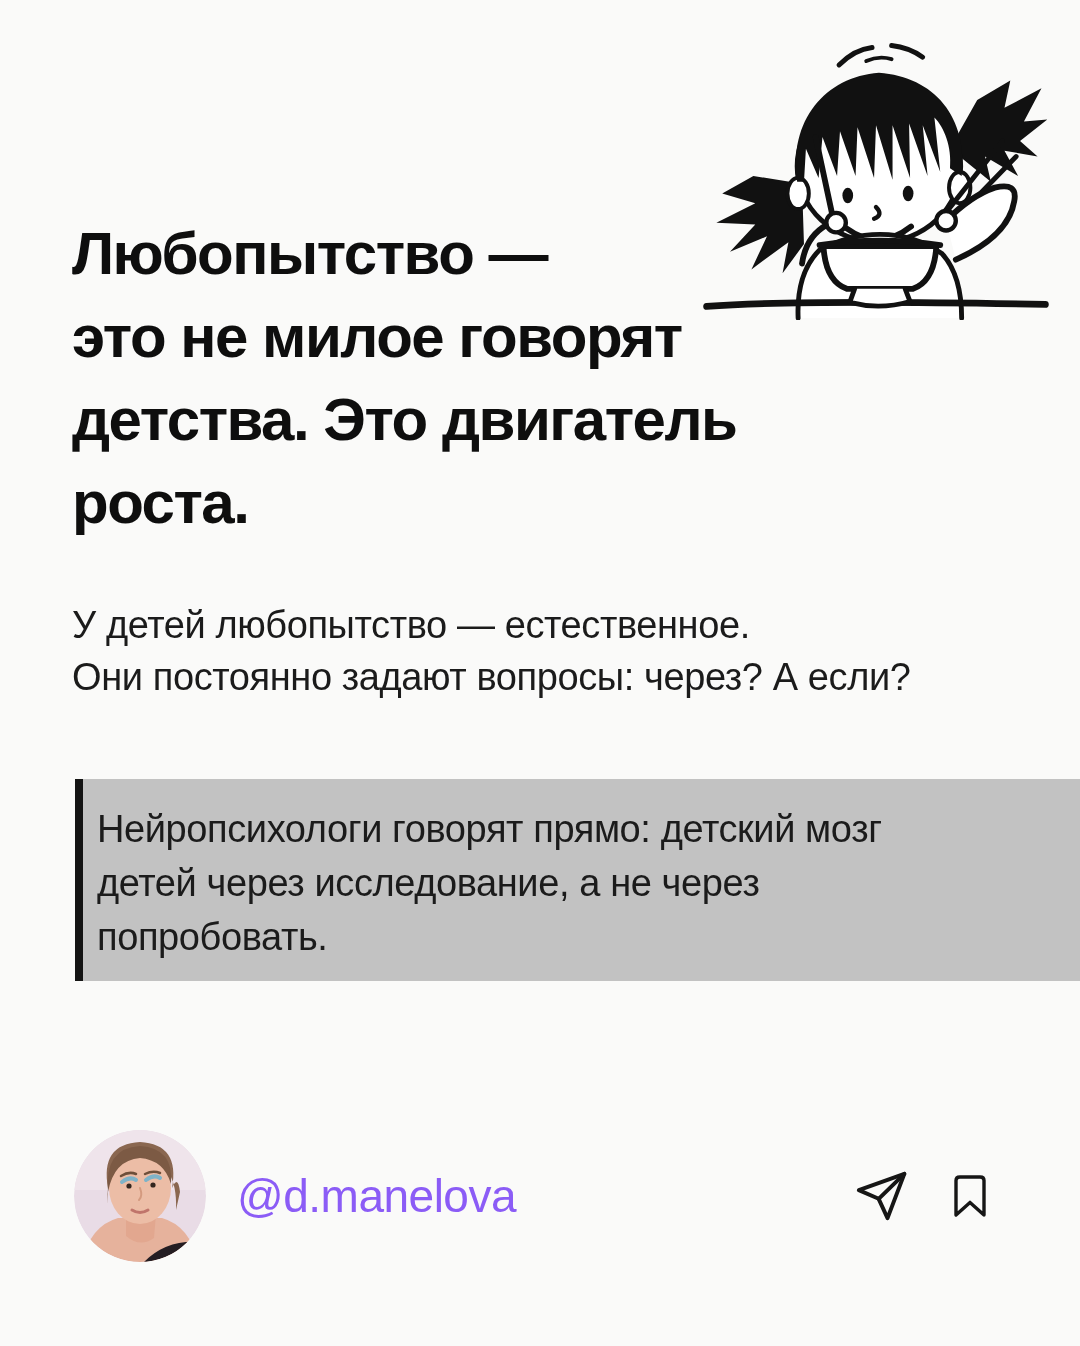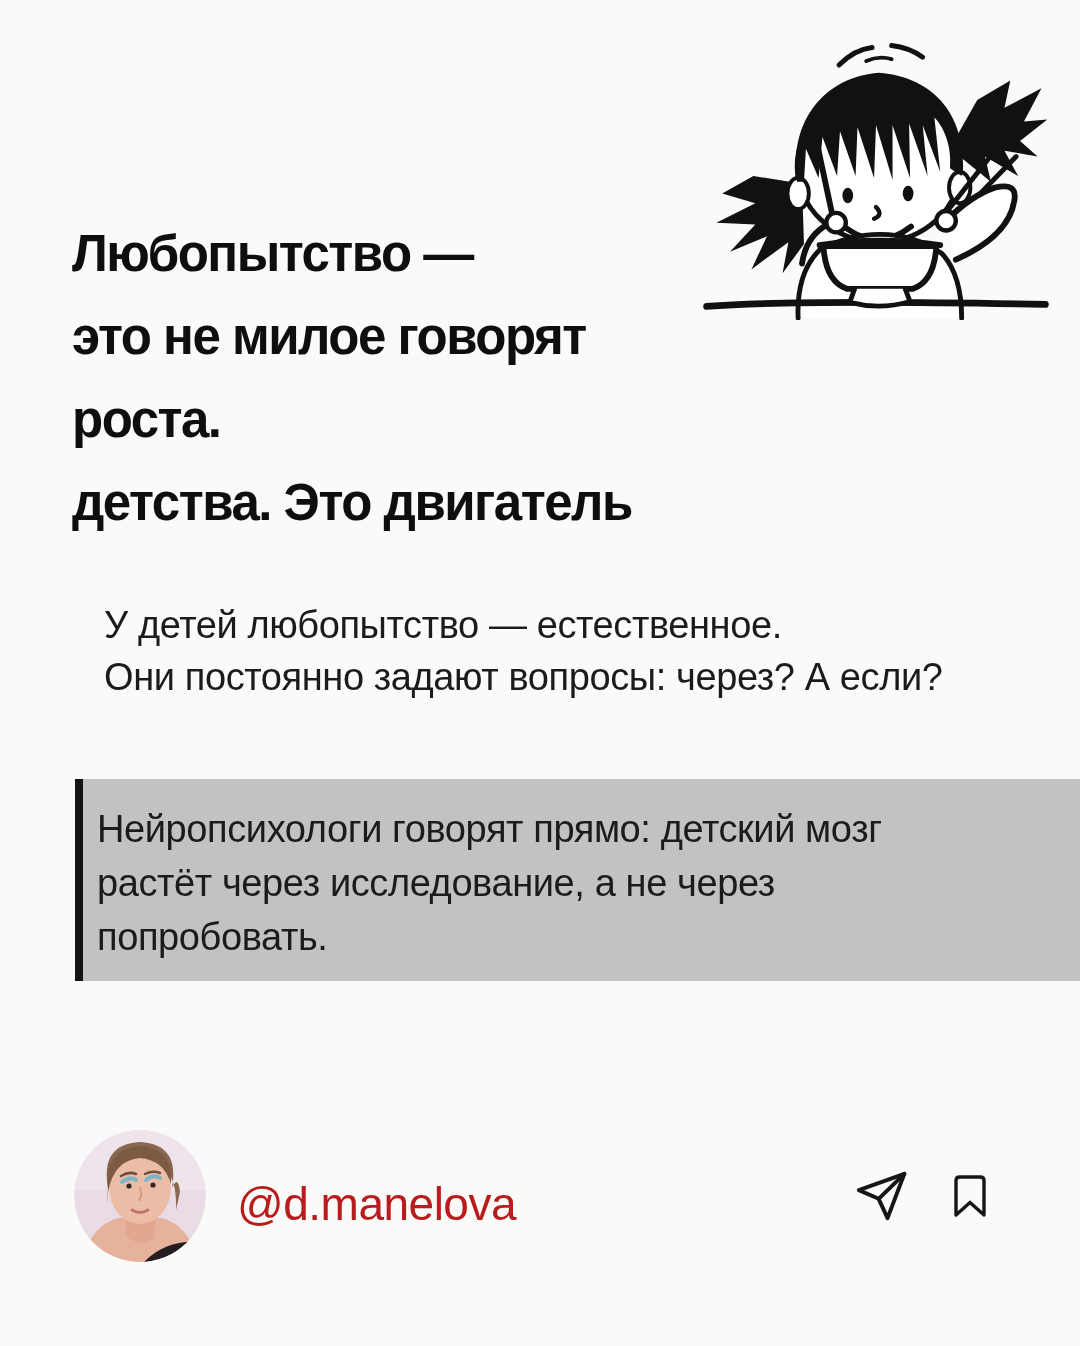--- a/index.html
+++ b/index.html
@@ -21,38 +21,37 @@
     position: absolute;
     left: 695px; top: 28px;
     width: 362px; height: 292px;
   }
 
   
   .headline {
     position: absolute;
     left: 72px; top: 212px;
     width: 960px;
-    font-size: 51px;
+    font-size: 60px;
     line-height: 83px;
     font-weight: bold;
     letter-spacing: -1.5px;
     color: #0e0e0e;
   }
   .headline .line { display: block; }
 
   
   .intro {
     position: absolute;
     left: 72px; top: 599px;
     width: 960px;
     font-size: 38px;
     line-height: 52px;
     letter-spacing: -0.4px;
     color: #1b1b1b;
-    margin-left: 32px;
   }
   .intro .line { display: block; }
 
   
   .quote {
     position: absolute;
     left: 75px; top: 779px;
     width: 1005px; 
     background: #c2c2c2;
     border-left: 8px solid #141414;
@@ -69,27 +68,27 @@
   .avatar {
     position: absolute;
     left: 74px; top: 0;
     width: 132px; height: 132px;
     border-radius: 50%;
     overflow: hidden;
   }
   .avatar svg { display: block; width: 132px; height: 132px; }
   .handle {
     position: absolute;
-    left: 237px; top: 8px;
+    left: 237px; top: 0;
     height: 132px;
     display: flex; align-items: center;
     font-size: 46px;
     font-weight: 500;
     letter-spacing: -0.5px;
-    color: #b91c1c;
+    color: #8b5cf6;
   }
   .action-icon { position: absolute; top: 38px; cursor: pointer; }
   .action-icon svg { display: block; }
   .send-btn { left: 851px; width: 60px; height: 56px; }
   .bookmark-btn { left: 946px; width: 48px; height: 56px; }
 </style>
 </head>
 <body>
 
 <div class="canvas">
@@ -138,32 +137,32 @@
 
       <path d="M126 224 L242 224 Q240 260 218 268 L150 268 Q128 260 126 224 Z" fill="#fff" stroke-width="6"></path>
       <path d="M122 223 Q184 214 246 223" stroke-width="6"></path>
       <path d="M158 268 L153 282 Q184 290 215 281 L210 268" fill="#fff" stroke-width="5"></path>
     </g>
   </svg>
 
   <h1 class="headline">
     <span class="line">Любопытство —</span>
     <span class="line">это не милое говорят</span>
+    <span class="line">детства. Это двигатель</span>
     <span class="line">роста.</span>
-    <span class="line">детства. Это двигатель</span>
   </h1>
 
   <div class="intro">
     <span class="line">У детей любопытство — естественное.</span>
     <span class="line">Они постоянно задают вопросы: через? А если?</span>
   </div>
 
   <blockquote class="quote">
     <span class="line">Нейропсихологи говорят прямо: детский мозг</span>
-    <span class="line">растёт через исследование, а не через</span>
+    <span class="line">детей через исследование, а не через</span>
     <span class="line">попробовать.</span>
   </blockquote>
 
   <div class="footer">
 
     <div class="avatar">
       <svg viewBox="0 0 132 132" aria-hidden="true">
         <defs>
             <clipPath id="avclip">
               <circle cx="66" cy="66" r="66"></circle>

